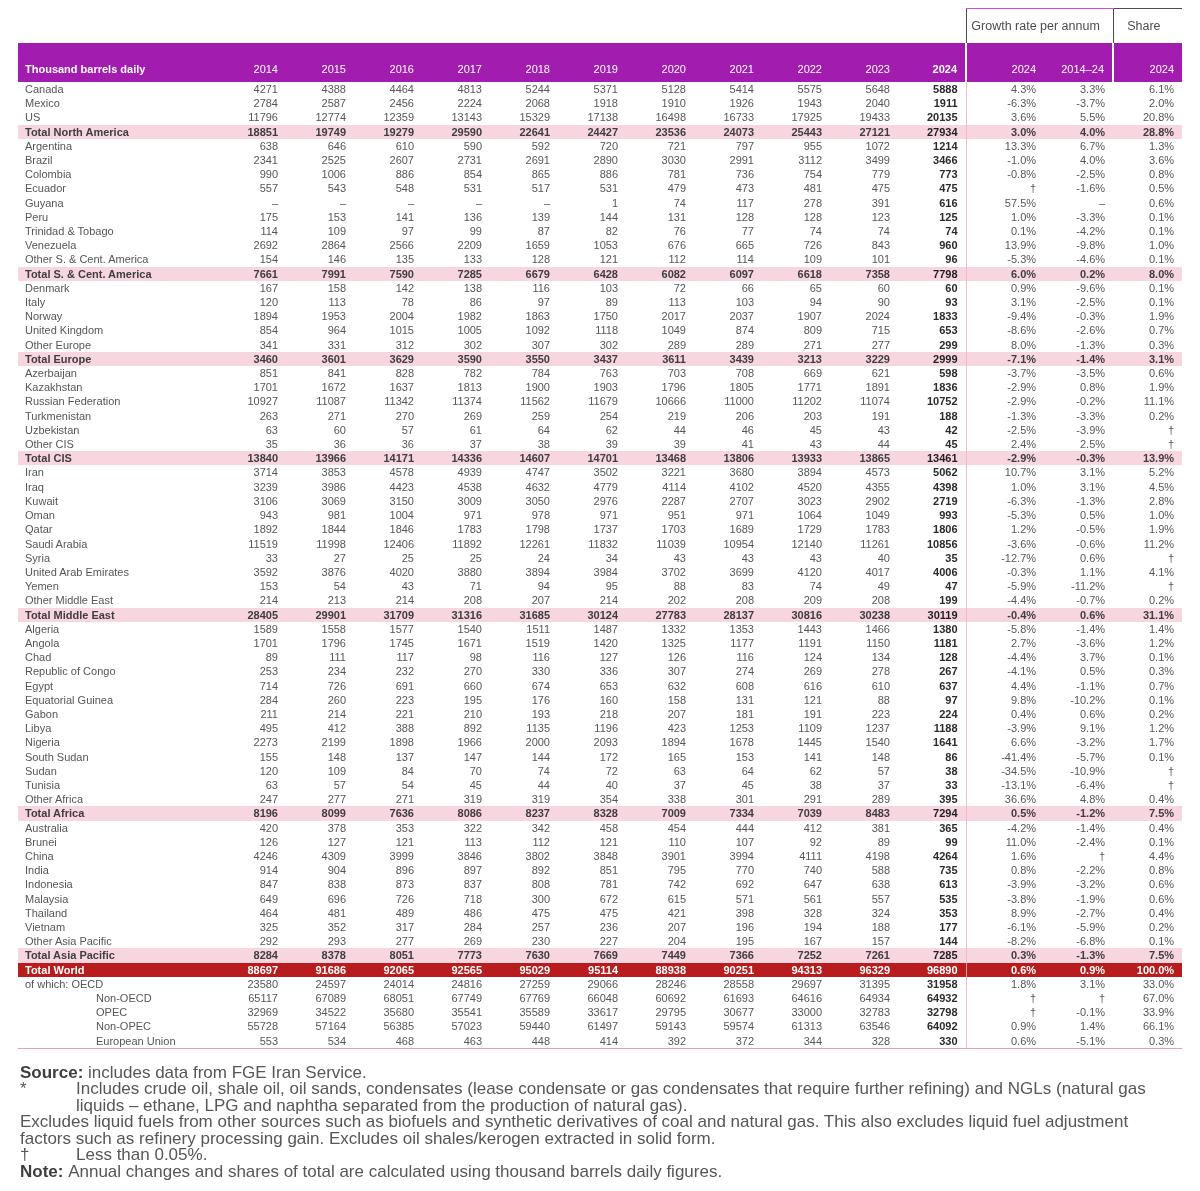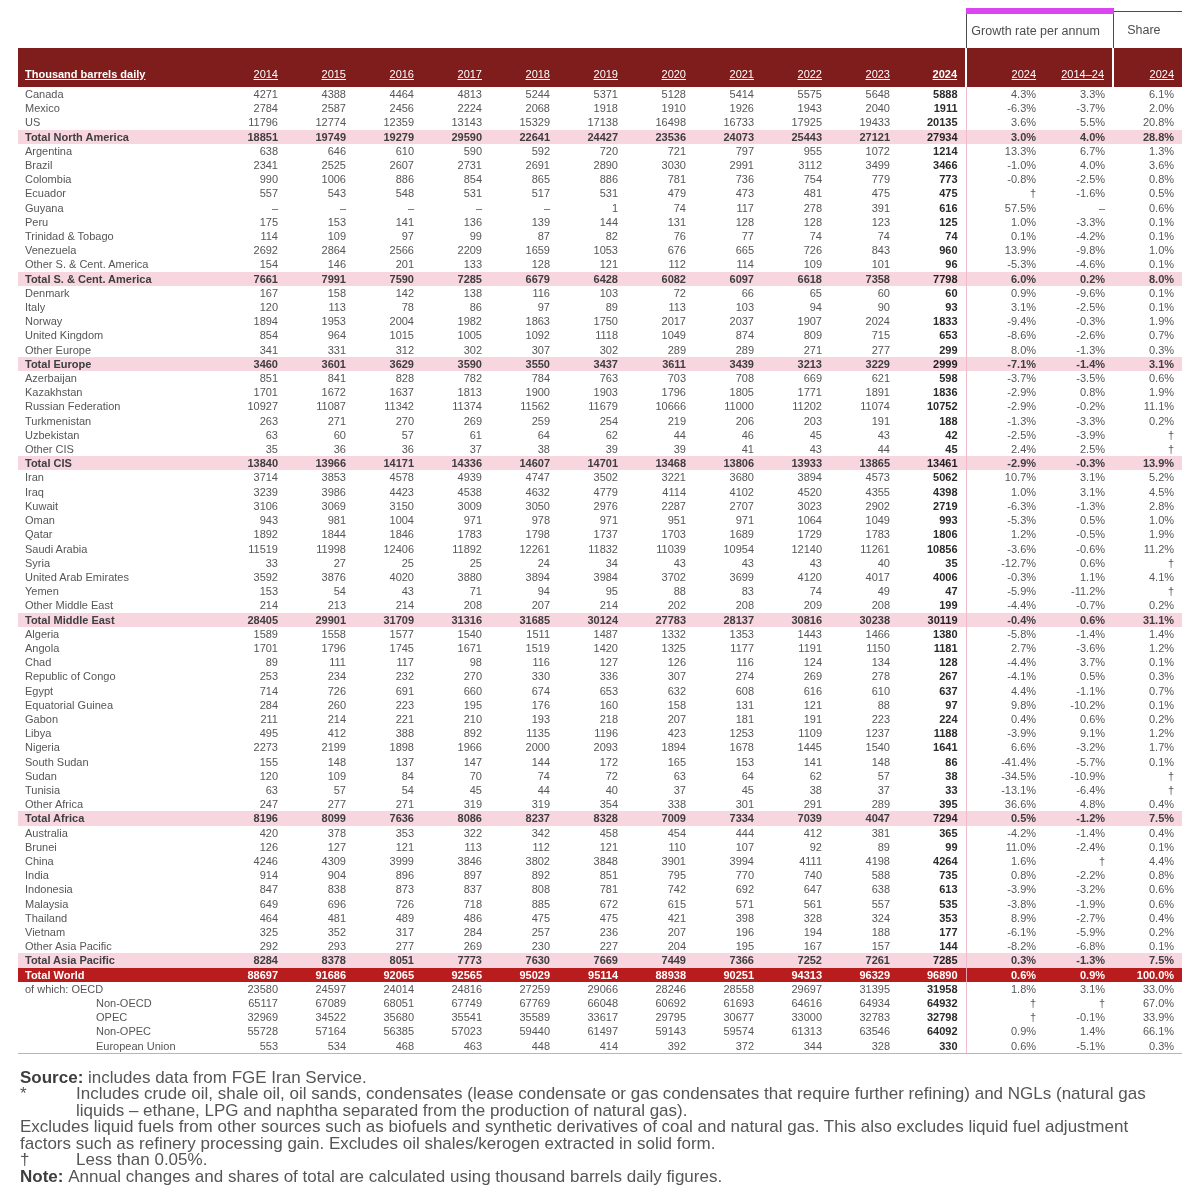--- a/index.html
+++ b/index.html
@@ -4,24 +4,24 @@
 <style>
   html,body{margin:0;padding:0;background:#fff;}
   body{width:1200px;font-family:"Liberation Sans","DejaVu Sans",sans-serif;color:#58585a;}
   .page{width:1164px;margin:0 auto;padding-top:8px;}
   table{border-collapse:collapse;table-layout:fixed;width:1164px;}
   td{font-size:11px;line-height:14.2px;padding:0 8px 0 0;white-space:nowrap;overflow:hidden;}
   td.num{text-align:right;}
   td.label{text-align:left;padding:0 0 0 7px;}
   
   tr.groups td{font-size:12.5px;color:#4d4d4f;height:34px;vertical-align:middle;text-align:center;background:#fff;}
-  td.ggroup{border-top:6px solid #d946ef;border-left:1px solid #4d4d4f;}
+  td.ggroup{border-top:1px solid #d946ef;border-left:1px solid #4d4d4f;}
   td.gshare{border-top:1px solid #4d4d4f;border-left:1px solid #4d4d4f;}
   
-  tr.mainhead td{background:#7f1d1d;color:#fff;height:33px;vertical-align:bottom;padding-bottom:6px;text-decoration:underline;}
+  tr.mainhead td{background:#a21caf;color:#fff;height:33px;vertical-align:bottom;padding-bottom:6px;}
   tr.mainhead td.final{font-weight:bold;}
   tr.mainhead td.sepw{border-left:2px solid #fff;}
   
   tbody tr{height:14.2px;}
   tbody td{color:#565658;}
   tbody td.sepb{border-left:1px solid #f1bcca;}
   tbody td.final{font-weight:bold;color:#2b2b2d;}
   tbody tr.total td{background:#f7d6df;font-weight:bold;color:#3e3e40;}
   tbody tr.total td.final{color:#1f1f21;}
   tbody tr.world td{background:#b91c1c;font-weight:bold;color:#fff;}
@@ -285,21 +285,21 @@
           <td class="num">843</td>
           <td class="num final">960</td>
           <td class="num sepb">13.9%</td>
           <td class="num">-9.8%</td>
           <td class="num">1.0%</td>
         </tr>
         <tr class="country">
           <td class="label">Other S. &amp; Cent. America</td>
           <td class="num">154</td>
           <td class="num">146</td>
-          <td class="num">201</td>
+          <td class="num">135</td>
           <td class="num">133</td>
           <td class="num">128</td>
           <td class="num">121</td>
           <td class="num">112</td>
           <td class="num">114</td>
           <td class="num">109</td>
           <td class="num">101</td>
           <td class="num final">96</td>
           <td class="num sepb">-5.3%</td>
           <td class="num">-4.6%</td>
@@ -955,21 +955,21 @@
           <td class="label">Total Africa</td>
           <td class="num">8196</td>
           <td class="num">8099</td>
           <td class="num">7636</td>
           <td class="num">8086</td>
           <td class="num">8237</td>
           <td class="num">8328</td>
           <td class="num">7009</td>
           <td class="num">7334</td>
           <td class="num">7039</td>
-          <td class="num">4047</td>
+          <td class="num">8483</td>
           <td class="num final">7294</td>
           <td class="num sepb">0.5%</td>
           <td class="num">-1.2%</td>
           <td class="num">7.5%</td>
         </tr>
         <tr class="country">
           <td class="label">Australia</td>
           <td class="num">420</td>
           <td class="num">378</td>
           <td class="num">353</td>
@@ -1052,21 +1052,21 @@
           <td class="num sepb">-3.9%</td>
           <td class="num">-3.2%</td>
           <td class="num">0.6%</td>
         </tr>
         <tr class="country">
           <td class="label">Malaysia</td>
           <td class="num">649</td>
           <td class="num">696</td>
           <td class="num">726</td>
           <td class="num">718</td>
-          <td class="num">885</td>
+          <td class="num">300</td>
           <td class="num">672</td>
           <td class="num">615</td>
           <td class="num">571</td>
           <td class="num">561</td>
           <td class="num">557</td>
           <td class="num final">535</td>
           <td class="num sepb">-3.8%</td>
           <td class="num">-1.9%</td>
           <td class="num">0.6%</td>
         </tr>

